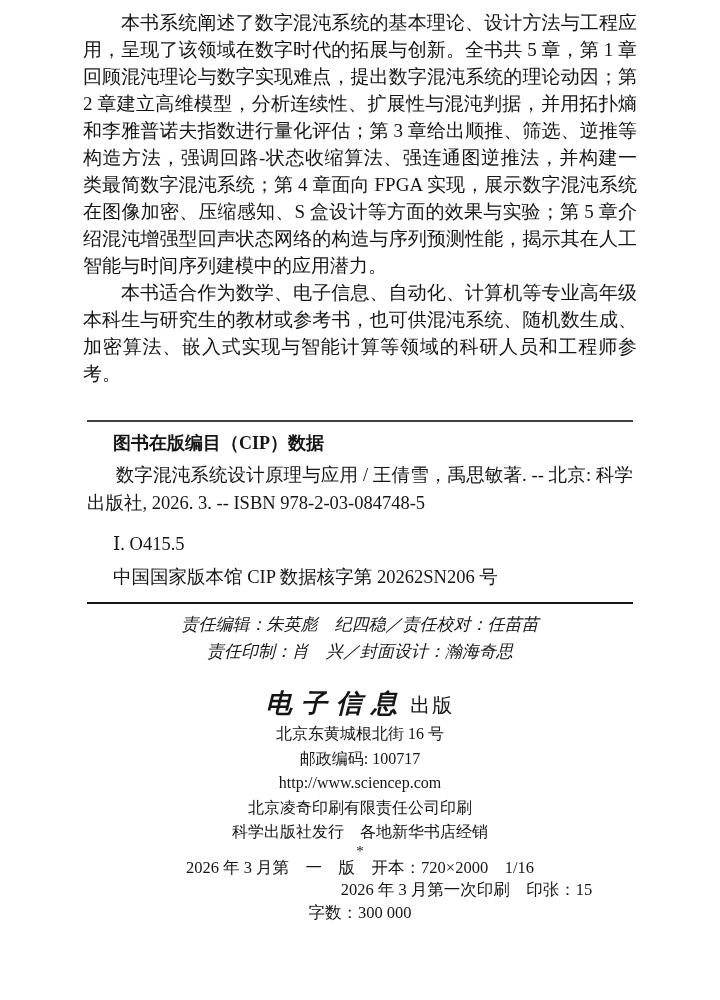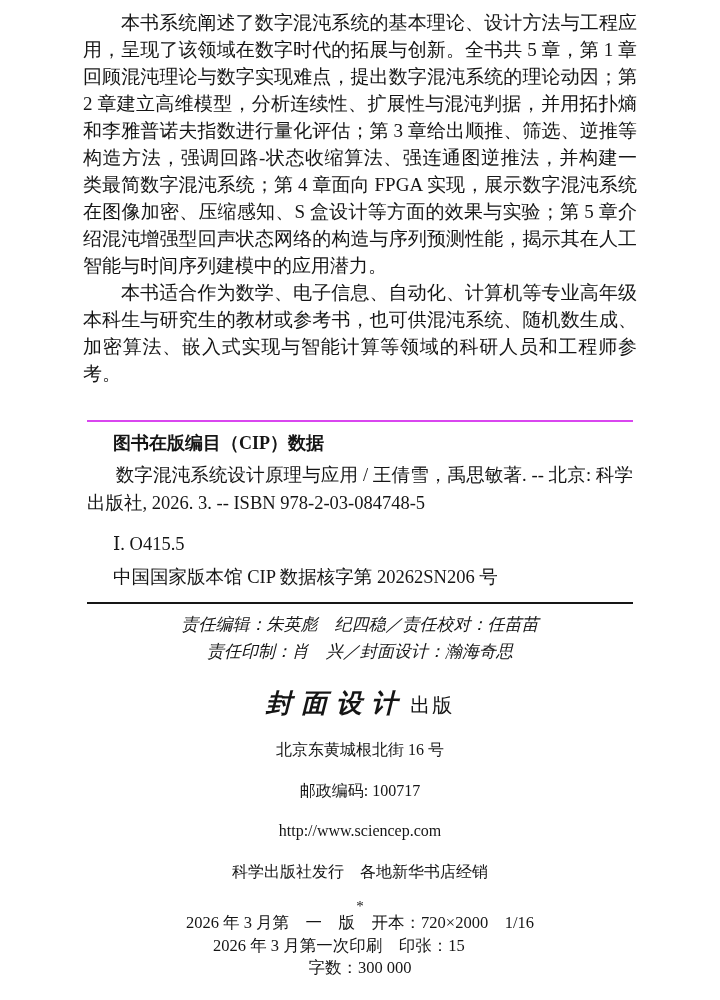--- a/index.html
+++ b/index.html
@@ -32,21 +32,21 @@
     margin: 9px auto 0 auto;
     font-size: 19px;
     line-height: 27px;
     text-align: justify;
   }
   .intro p { margin: 0; text-indent: 2em; }
   
   .cip-box {
     width: 546px;
     margin: 33px auto 0 auto;
-    border-top: 2px solid #d946ef;
+    border-top: 2px solid #404040;
     border-bottom: 2px solid #161616;
     padding: 8px 0 13px 0;
     font-size: 18.5px;
   }
   .cip-heading {
     margin: 0 0 0 26px;
     font-weight: bold;
     font-size: 18px;
     line-height: 26px;
   }
@@ -71,24 +71,24 @@
   .colophon { text-align: center; }
   .publisher-line { margin: 22px 0 0 0; line-height: 34px; font-size: 20px; }
   .publisher-logo {
     font-size: 26px;
     font-weight: bold;
     font-style: italic;
     letter-spacing: 0.35em;
     margin-right: 0.15em;
   }
   .publisher-suffix { font-size: 20px; letter-spacing: 0.1em; }
-  .col-line   { margin: 16px; font-size: 16px; line-height: 24.5px; }
+  .col-line   { margin: 0; font-size: 16px; line-height: 24.5px; }
   .star-line  { margin: 0; font-size: 15px; line-height: 12px; }
   .spec-line  { margin: 0; font-size: 16.5px; line-height: 22.5px; }
-  .spec-left  { text-align: left; padding-left: 213px; }
+  .spec-left  { text-align: center; padding-left: 213px; }
 </style>
 </head>
 <body>
 
 <div class="page">
 
 
   <div class="intro">
     <p>本书系统阐述了数字混沌系统的基本理论、设计方法与工程应用，呈现了该领域在数字时代的拓展与创新。全书共 5 章，第 1 章回顾混沌理论与数字实现难点，提出数字混沌系统的理论动因；第 2 章建立高维模型，分析连续性、扩展性与混沌判据，并用拓扑熵和李雅普诺夫指数进行量化评估；第 3 章给出顺推、筛选、逆推等构造方法，强调回路-状态收缩算法、强连通图逆推法，并构建一类最简数字混沌系统；第 4 章面向 FPGA 实现，展示数字混沌系统在图像加密、压缩感知、S 盒设计等方面的效果与实验；第 5 章介绍混沌增强型回声状态网络的构造与序列预测性能，揭示其在人工智能与时间序列建模中的应用潜力。</p>
     <p>本书适合作为数学、电子信息、自动化、计算机等专业高年级本科生与研究生的教材或参考书，也可供混沌系统、随机数生成、加密算法、嵌入式实现与智能计算等领域的科研人员和工程师参考。</p>
@@ -100,24 +100,25 @@
     <p class="cip-class">Ⅰ. O415.5</p>
     <p class="cip-record">中国国家版本馆 CIP 数据核字第 20262SN206 号</p>
   </div>
 
   <div class="staff">
     <p>责任编辑：朱英彪　纪四稳／责任校对：任苗苗</p>
     <p>责任印制：肖　兴／封面设计：瀚海奇思</p>
   </div>
 
   <div class="colophon">
-    <p class="publisher-line"><span class="publisher-logo">封面设计</span><span class="publisher-suffix">出版</span></p>
+    <p class="publisher-line"><span class="publisher-logo">电子信息</span><span class="publisher-suffix">出版</span></p>
     <p class="col-line">北京东黄城根北街 16 号</p>
     <p class="col-line">邮政编码: 100717</p>
     <p class="col-line">http://www.sciencep.com</p>
+    <p class="col-line">北京凌奇印刷有限责任公司印刷</p>
     <p class="col-line">科学出版社发行　各地新华书店经销</p>
     <p class="star-line">*</p>
     <p class="spec-line">2026 年 3 月第　一　版　开本：720×2000　1/16</p>
     <p class="spec-line spec-left">2026 年 3 月第一次印刷　印张：15</p>
     <p class="spec-line">字数：300 000</p>
 
   </div>
 
 </div>
 

